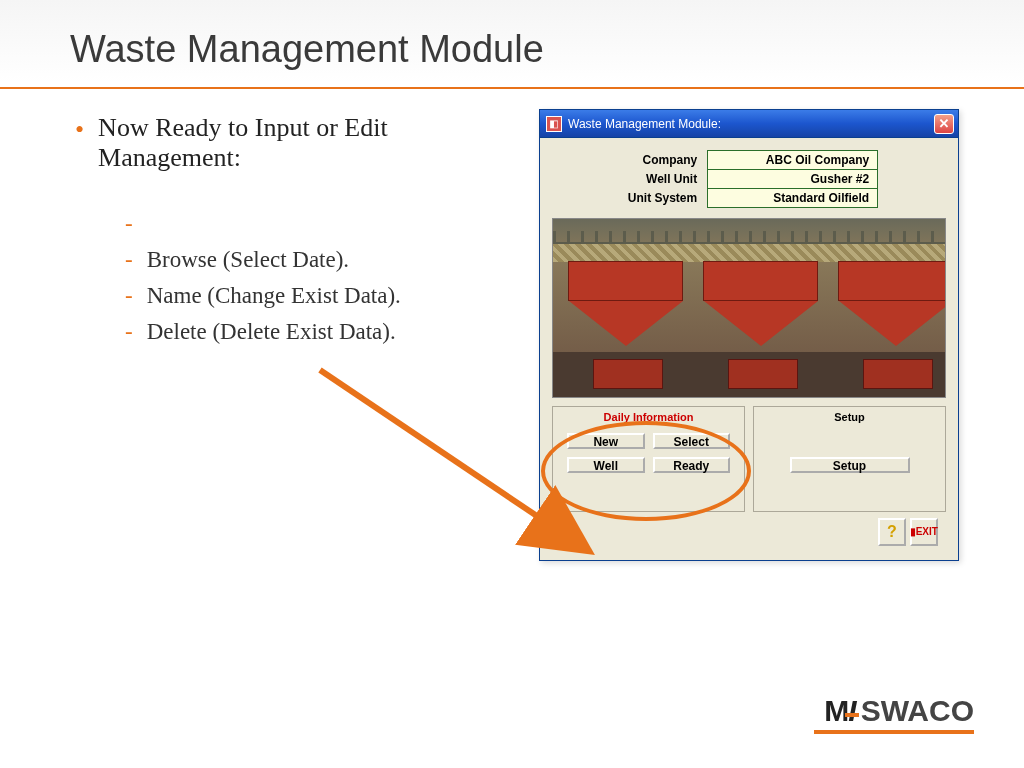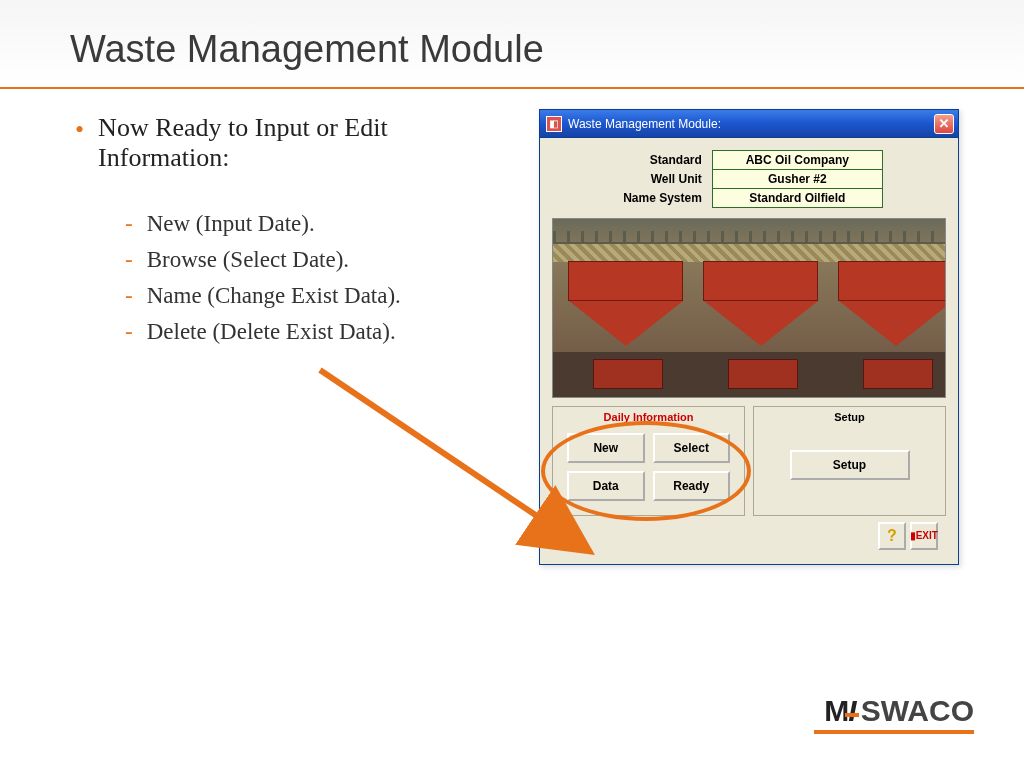--- a/index.html
+++ b/index.html
@@ -117,20 +117,21 @@
     border: none;
     text-align: right;
     font-weight: bold;
     padding-right: 10px;
     background: transparent;
   }
   .info-table .val {
     background: #fdfde0;
     min-width: 170px;
     font-weight: bold;
+    text-align: right;
   }
   .photo {
     width: 100%;
     height: 180px;
     border: 1px solid #888;
     background: linear-gradient(to bottom, #6a6a5a 0%, #8a7a5a 20%, #6a5040 100%);
     position: relative;
     overflow: hidden;
     margin-bottom: 8px;
   }
@@ -163,21 +164,21 @@
     margin-bottom: 6px;
   }
   .panel-title.red { color: #c00; }
   .btn-grid {
     display: grid;
     grid-template-columns: 1fr 1fr;
     gap: 8px;
     padding: 4px 14px;
   }
   .classic-btn {
-    height: 30px;
+    height: 16px;
     background: #ece9d8;
     border: 2px outset #fff;
     font-size: 12px;
     font-weight: bold;
     font-family: Tahoma, Arial, sans-serif;
     cursor: pointer;
   }
   .setup-wrap { display:flex;align-items:center;justify-content:center;height:72px;padding:0 20px;}
   .setup-btn { width: 120px; }
   .callout-oval {
@@ -215,26 +216,25 @@
 
 <div class="slide-header">
   <h1 class="slide-title">Waste Management Module</h1>
 </div>
 <div class="orange-rule"></div>
 
 <div class="content">
   <div class="left-col">
     <div class="bullet-main">
       <span class="dot">•</span>
-      <span>Now Ready to Input or Edit Information:</span>
+      <span>Now Ready to Input or Edit Management:</span>
     </div>
     <div class="sub-list">
       <div class="sub-item">
         <span class="sub-dash">-</span>
-        <span>New (Input Date).</span>
       </div>
       <div class="sub-item">
         <span class="sub-dash">-</span>
         <span>Browse (Select Date).</span>
       </div>
       <div class="sub-item">
         <span class="sub-dash">-</span>
         <span>Name (Change Exist Data).</span>
       </div>
       <div class="sub-item">
@@ -248,29 +248,29 @@
     <div class="win-window">
       <div class="win-titlebar">
         <span class="win-icon">◧</span>
         <span class="win-title-text">Waste Management Module:</span>
         <span class="win-close">✕</span>
       </div>
       <div class="win-body">
         <table class="info-table">
           <tbody>
               <tr>
-            <td class="lbl">Standard</td>
+            <td class="lbl">Company</td>
             <td class="val">ABC Oil Company</td>
           </tr>
           <tr>
             <td class="lbl">Well Unit</td>
             <td class="val">Gusher #2</td>
           </tr>
           <tr>
-            <td class="lbl">Name System</td>
+            <td class="lbl">Unit System</td>
             <td class="val">Standard Oilfield</td>
           </tr>
         </tbody>
           </table>
 
         <div class="photo">
           <div class="railing"></div>
           <div class="walkway"></div>
           <div class="hopper h1">
               <div class="box"></div>
@@ -289,21 +289,21 @@
           <div class="machine m2"></div>
           <div class="machine m3"></div>
         </div>
 
         <div class="panel-row">
           <div class="panel" style="position:relative;">
             <div class="panel-title red">Daily Information</div>
             <div class="btn-grid">
               <button class="classic-btn">New</button>
               <button class="classic-btn">Select</button>
-              <button class="classic-btn">Data</button>
+              <button class="classic-btn">Well</button>
               <button class="classic-btn">Ready</button>
             </div>
             <div class="callout-oval"></div>
           </div>
           <div class="panel">
             <div class="panel-title">Setup</div>
             <div class="setup-wrap">
               <button class="classic-btn setup-btn">Setup</button>
             </div>
           </div>

